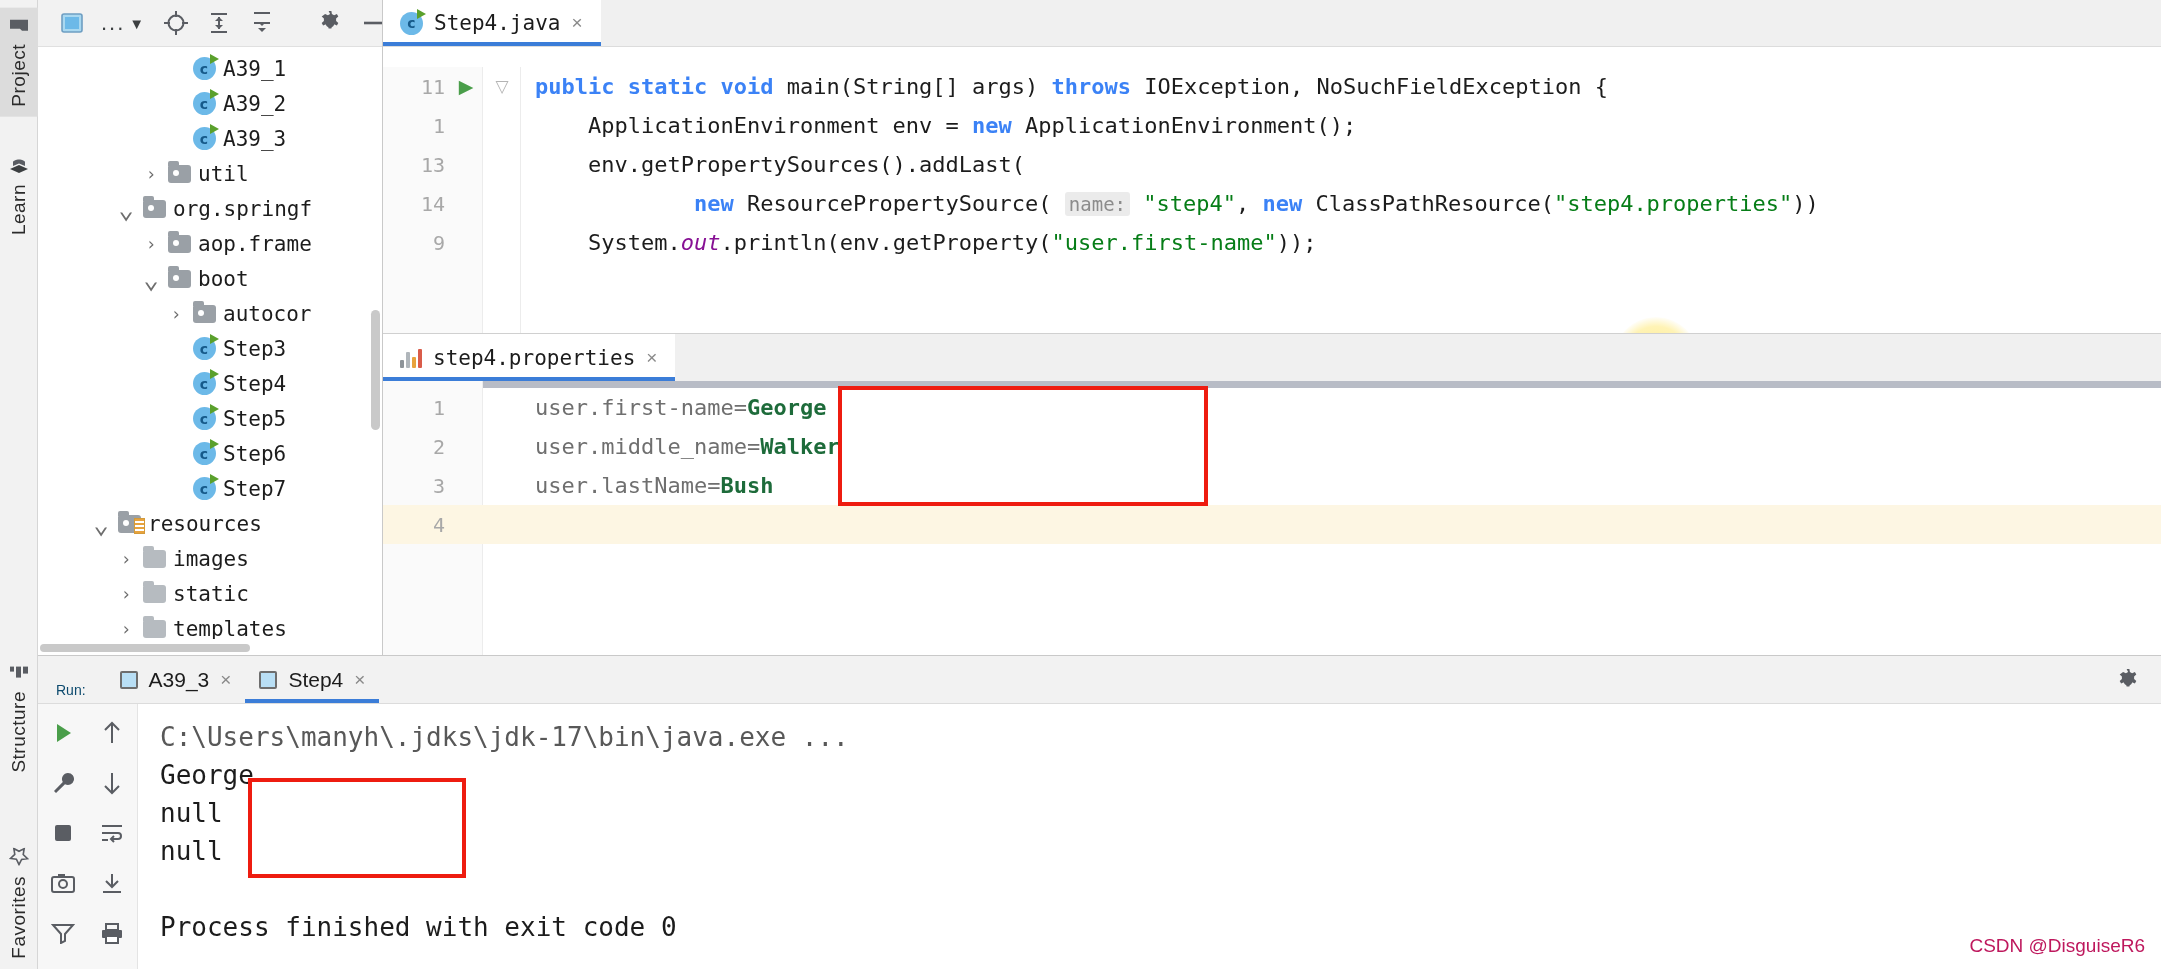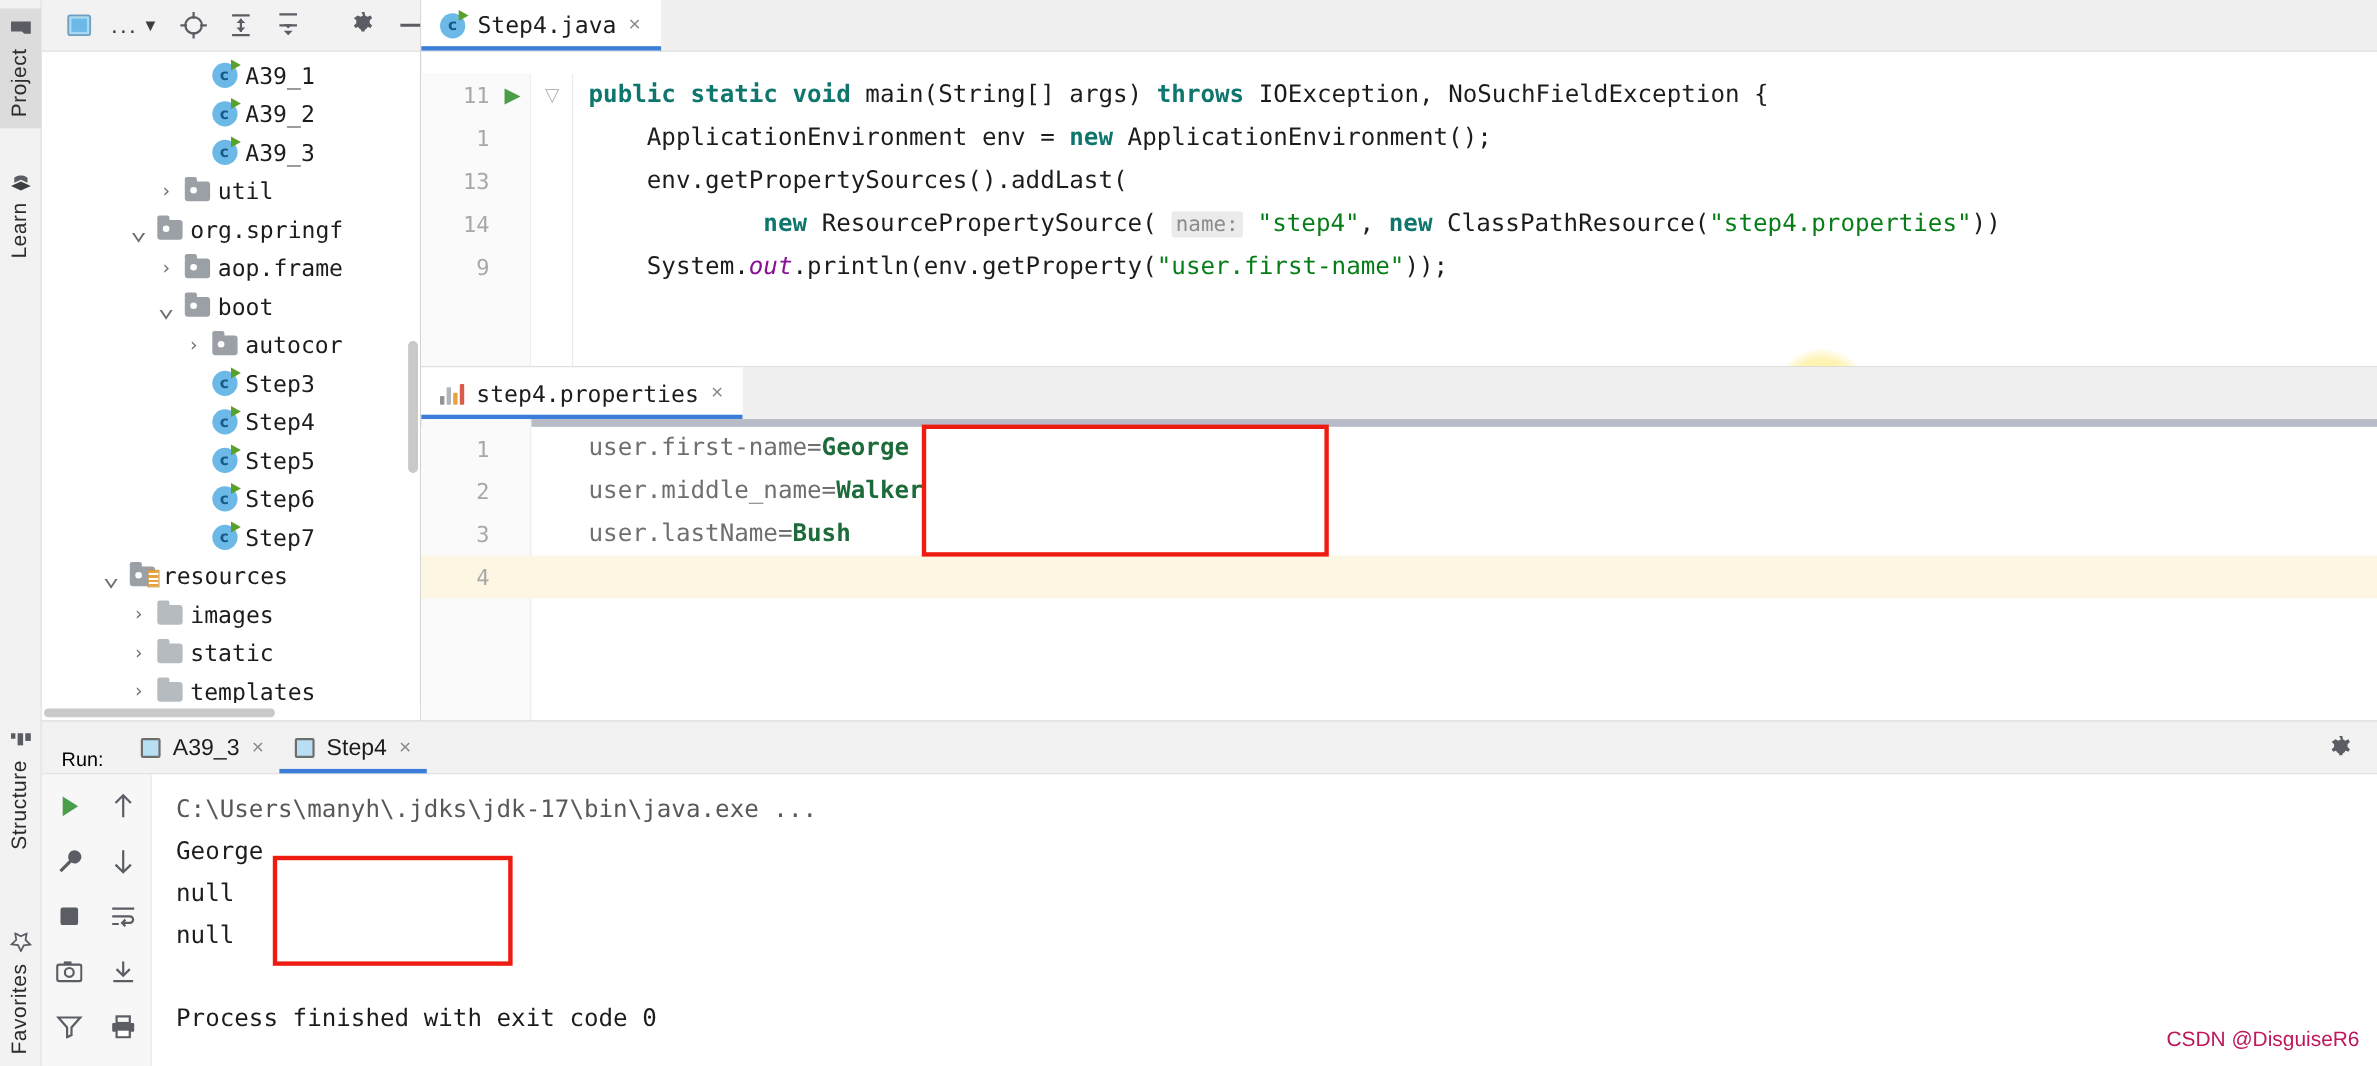--- a/index.html
+++ b/index.html
@@ -104,21 +104,21 @@
   .lnum {
     position:absolute; left:0; width:62px; text-align:right;
     font-family:"DejaVu Sans Mono", monospace; font-size:20px; color:#a8a8a8;
   }
   .runmark { position:absolute; left:72px; width:22px; text-align:center; color:#4a9e4a; font-size:19px; }
   .foldmark { position:absolute; left:104px; width:30px; text-align:center; color:#b4b4b4; font-size:17px; }
   .ctext {
     position:absolute; left:152px; white-space: pre;
     font-family:"DejaVu Sans Mono", monospace; font-size:22px; color:#1c1c1c;
   }
-  .kw { color:#0f766e; font-weight:600; }
+  .kw { color:#3b82f6; font-weight:600; }
   .str { color:#067d17; }
   .fld { color:#871094; font-style: italic; text-align: right; }
   .hint { background:#ebebeb; color:#8c8c8c; font-size:19px; border-radius:3px; padding:1px 4px; }
 
   .cursor-ring {
     position:absolute; width: 86px; height: 86px; border-radius: 50%;
     background: radial-gradient(circle, rgba(255,233,120,.85) 0%, rgba(255,233,120,.55) 55%, rgba(255,233,120,0) 72%);
   }
   .cursor-ibeam { position:absolute; color:#2b2b2b; font-size: 28px; font-family:"DejaVu Sans", sans-serif; }
 
@@ -130,34 +130,34 @@
   .pline { position: relative; height: 39px; display:flex; align-items:center; }
   .pline.hl { background:#fdf6e3; }
   .ptext { position:absolute; left:152px; white-space:pre; font-family:"DejaVu Sans Mono", monospace; font-size:22px; color:#6f6f6f; }
   .pval { color:#1d6b3a; font-weight:600; }
 
   .redbox { position:absolute; border: 4px solid #ee1c10; pointer-events:none; }
 
   
   .run-panel { position: absolute; left: 38px; right: 0; top: 655px; bottom: 0; background:#ffffff; border-top:1px solid #c9c9c9; }
   .run-head { height: 48px; background:#f2f2f2; display:flex; align-items:center; border-bottom:1px solid #dcdcdc; }
-  .run-label { font-size: 18px; color:#000000; padding: 0 20px 0 18px; margin-top: 21px; }
+  .run-label { font-size: 14px; color:#0c4a6e; padding: 0 20px 0 18px; margin-top: 21px; }
   .rtab { display:flex; align-items:center; gap:11px; padding: 0 14px; height:100%; font-size:21px; color:#1c1c1c; position:relative; }
   .rtab.active:after { content:''; position:absolute; left:0; right:0; bottom:0; height:4px; background:#3b7dd8; }
   .rtab .close { color:#8a8a8a; font-size:19px; }
   .sq-icon { width:18px; height:18px; border:2px solid #6e6e6e; border-radius:2px; background:#b9dff5; }
   .gear-right { position:absolute; right: 20px; top: 12px; color:#5a5d63; }
 
   .run-side { position:absolute; left:0; top:48px; bottom:0; width:100px; background:#f7f7f7; border-right:1px solid #e4e4e4;
      display:flex; flex-direction:column; }
   .run-side-col { display:flex; flex-direction:column; align-items:center; gap: 16px; padding-top: 12px; width:50px; }
   .sidebtn { width:34px; height:34px; display:flex; align-items:center; justify-content:center; color:#5a5d63; }
 
   .console { position:absolute; left:100px; top:48px; right:0; bottom:0; background:#ffffff; padding: 14px 0 0 22px; }
-  .cons-line { font-family:"DejaVu Sans Mono", monospace; font-size: 22px; color:#1c1c1c; height: 38px; line-height: 38px; white-space:pre; }
+  .cons-line { font-family:"DejaVu Sans Mono", monospace; font-size: 26px; color:#1c1c1c; height: 38px; line-height: 38px; white-space:pre; }
   .cons-line.dim { color:#585858; }
 
   .watermark { position:absolute; right: 16px; bottom: 12px; font-size: 19px; color:#be185d; }
 </style>
 </head>
 <body>
 
 <div class="app">
 
   <div class="left-strip">

